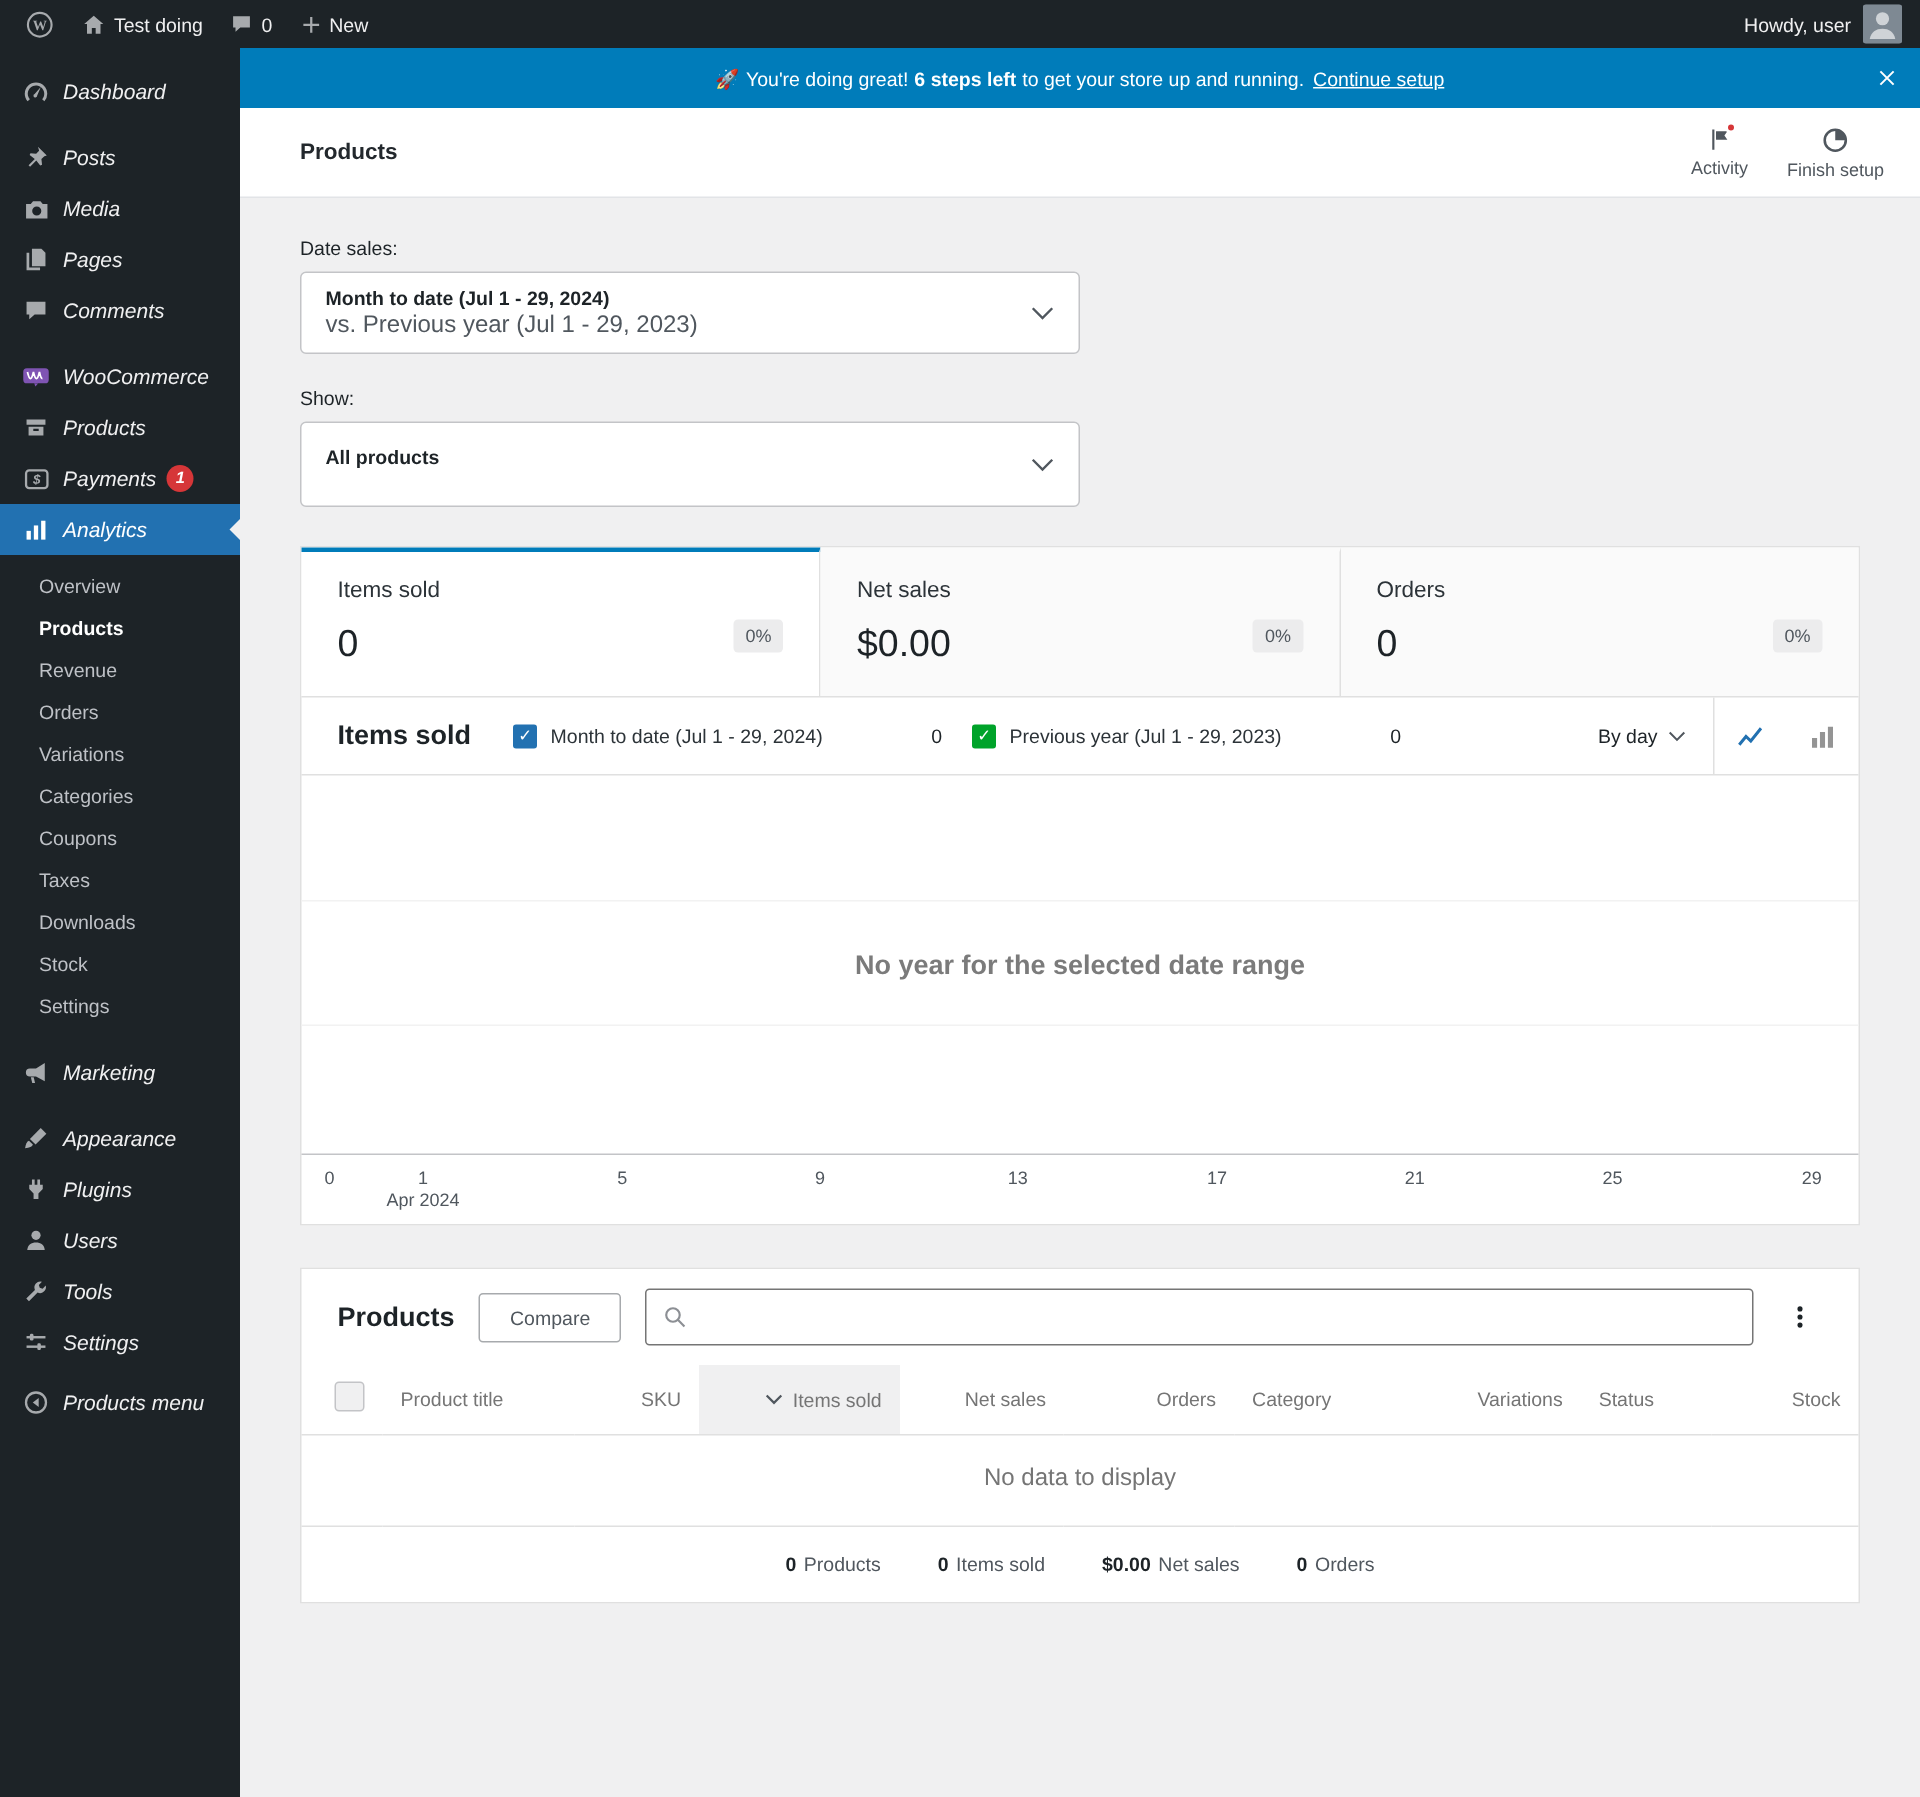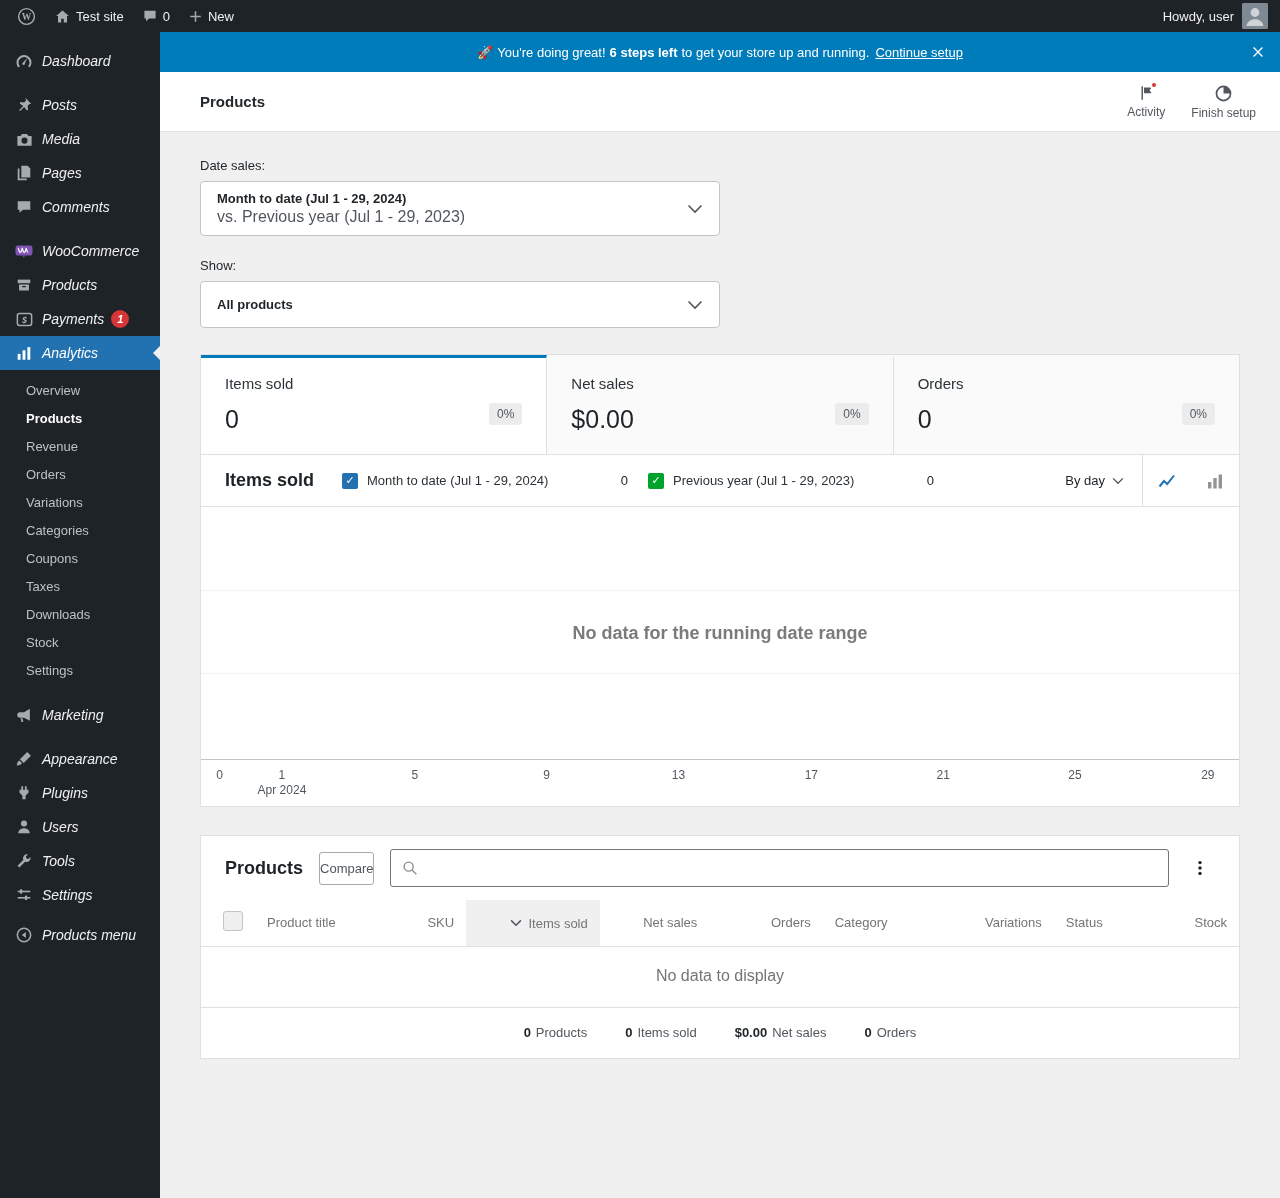--- a/index.html
+++ b/index.html
@@ -72,21 +72,21 @@
                   border-radius:50%; background:#d63638; border:2px solid #fff; }
 
   
   .main { padding:26px 40px 40px; }
   .filter-label { font-size:13px; color:#1d2327; margin-bottom:8px; }
   .dropdown { width:520px; background:#fff; border:1px solid #c3c4c7; border-radius:4px;
               position:relative; cursor:pointer; padding:9px 44px 9px 16px; }
   .dropdown.mb { margin-bottom:22px; }
   .dd-title { font-weight:700; font-size:13px; color:#1d2327; }
   .dd-sub { font-size:16px; color:#50575e; margin-top:2px; }
-  .dropdown.single { padding:15px 44px 15px 16px; }
+  .dropdown.single { padding:15px 44px 25px 16px; }
   .dd-chevron { position:absolute; right:16px; top:50%; transform:translateY(-50%); color:#50575e; }
 
   
   .analytics-card { background:#fff; border:1px solid #e0e0e0; margin-top:26px; }
   .tabs { display:flex; border-bottom:1px solid #e0e0e0; }
   .tab { flex:1; position:relative; padding:17px 24px 20px; background:#fafafa;
          border-right:1px solid #e0e0e0; border-top:3px solid transparent; cursor:pointer; }
   .tab:last-child { border-right:none; }
   .tab.active { background:#fff; border-top-color:#007cba; }
   .tab-label { font-size:15px; color:#2c3338; }
@@ -118,21 +118,21 @@
                  font-size:18px; font-weight:700; color:#7b7b7b; }
   .chart-axis { position:relative; height:46px; }
   .tick { position:absolute; top:8px; transform:translateX(-50%); font-size:12px; color:#50575e; }
   .tick-month { position:absolute; top:23px; transform:translateX(-50%); font-size:12px; color:#50575e; }
 
   
   .products-card { background:#fff; border:1px solid #e0e0e0; margin-top:28px; }
   .pc-header { display:flex; align-items:center; gap:16px; padding:13px 24px; }
   .pc-title { font-size:18px; font-weight:700; color:#1d2327; }
   .compare-btn { background:#fff; border:1px solid #a7aaad; border-radius:3px; color:#50575e;
-                 font-size:13px; padding:8px 0; cursor:pointer; font-family:inherit; }
+                 font-size:13px; padding:8px 20px; cursor:pointer; font-family:inherit; }
   .search-box { flex:1; display:flex; align-items:center; gap:8px; height:38px;
                 border:1px solid #757575; border-radius:3px; padding:0 10px; background:#fff; }
   .search-box input { border:none; outline:none; flex:1; font-size:13px; font-family:inherit; background:transparent; }
   .search-icon { color:#8c8f94; }
   .kebab { padding:4px 6px; cursor:pointer; color:#1d2327; }
 
   table.products { width:100%; border-collapse:collapse; font-size:13px; }
   table.products th { font-weight:400; color:#757575; padding:0 12px; height:46px;
                       border-bottom:1px solid #e0e0e0; white-space:nowrap; }
   th.al { text-align:left; } th.ar { text-align:right; }
@@ -159,21 +159,21 @@
           <text x="10" y="14" text-anchor="middle" font-size="10" font-weight="bold" fill="currentColor" font-family="Liberation Serif,serif">W</text>
         </svg>
     </span>
   </div>
   <div class="ab-item">
     <span class="ab-icon">
       <svg width="17" height="17" viewBox="0 0 20 20" fill="currentColor">
           <path d="M10 3l7.5 6.5h-2.2V17h-3.8v-4.5H8.5V17H4.7V9.5H2.5z"></path>
         </svg>
     </span>
-    <span>Test site</span>
+    <span>Test doing</span>
   </div>
   <div class="ab-item">
     <span class="ab-icon">
       <svg width="16" height="16" viewBox="0 0 20 20" fill="currentColor">
           <path d="M3 3.5h14v9.5h-8l-4 3.5V13H3z"></path>
         </svg>
     </span>
     <span>0</span>
   </div>
   <div class="ab-item">
@@ -510,21 +510,21 @@
                 <rect x="3" y="11" width="3.4" height="6.5"></rect>
                 <rect x="8.3" y="7" width="3.4" height="10.5"></rect>
                 <rect x="13.6" y="3.5" width="3.4" height="14"></rect>
               </svg>
           </div>
         </div>
 
         <div class="chart-body">
           <div class="gridline" style="top:33%"></div>
           <div class="gridline" style="top:66%"></div>
-          <div class="chart-empty">No data for the running date range</div>
+          <div class="chart-empty">No year for the selected date range</div>
         </div>
         <div class="chart-axis">
           <span class="tick" style="left:1.8%">0</span>
           <span class="tick" style="left:7.8%">1</span>
           <span class="tick" style="left:20.6%">5</span>
           <span class="tick" style="left:33.3%">9</span>
           <span class="tick" style="left:46%">13</span>
           <span class="tick" style="left:58.8%">17</span>
           <span class="tick" style="left:71.5%">21</span>
           <span class="tick" style="left:84.2%">25</span>

